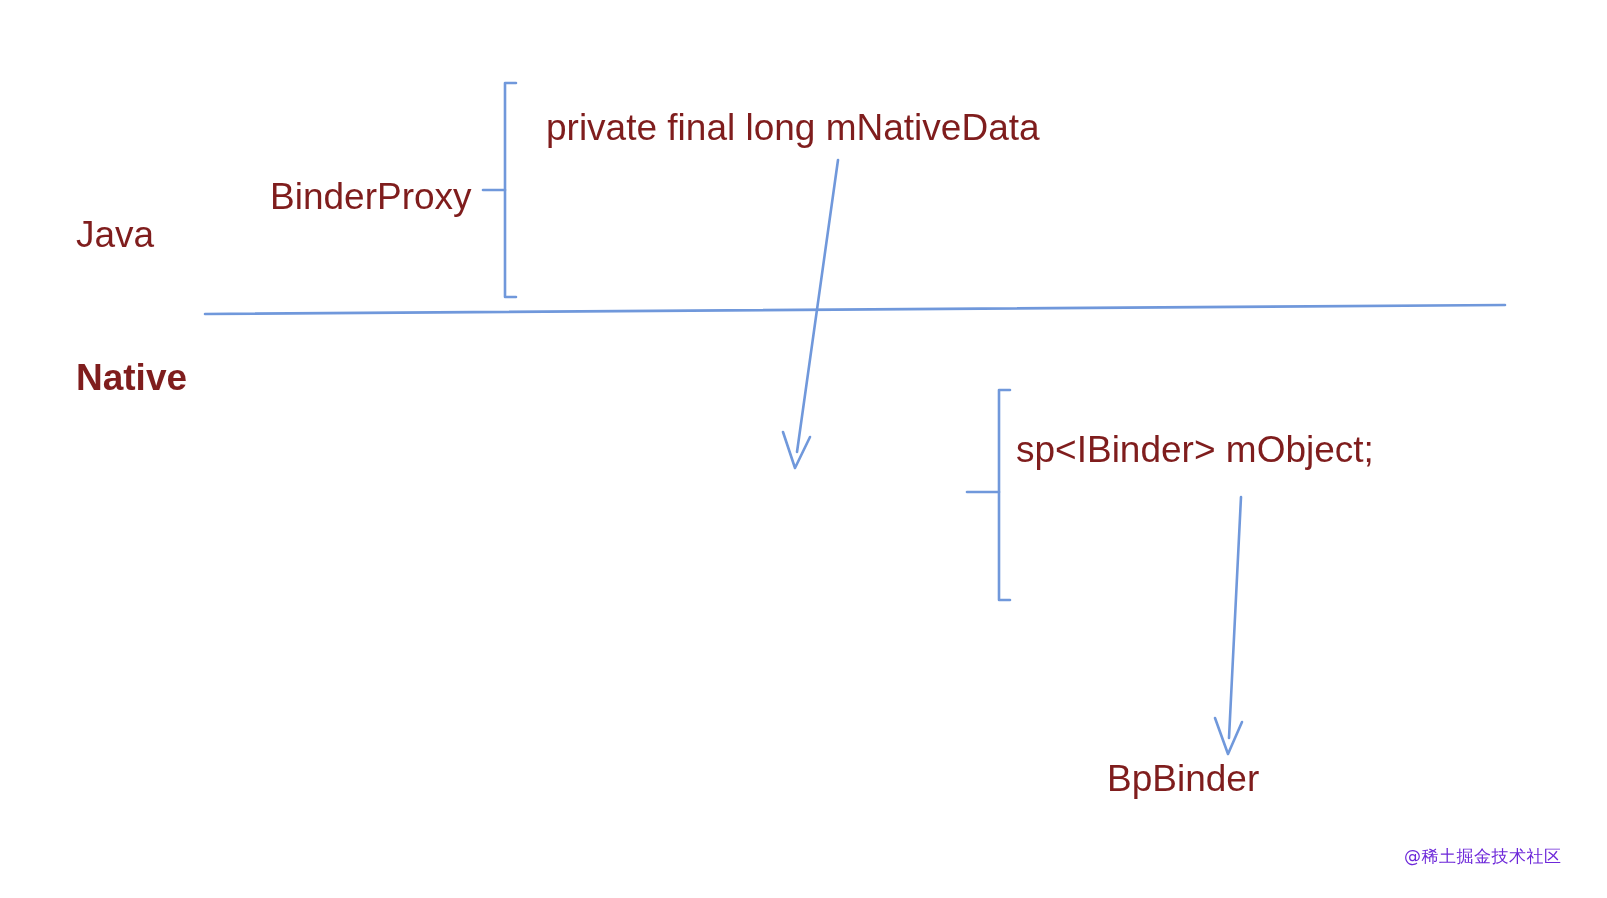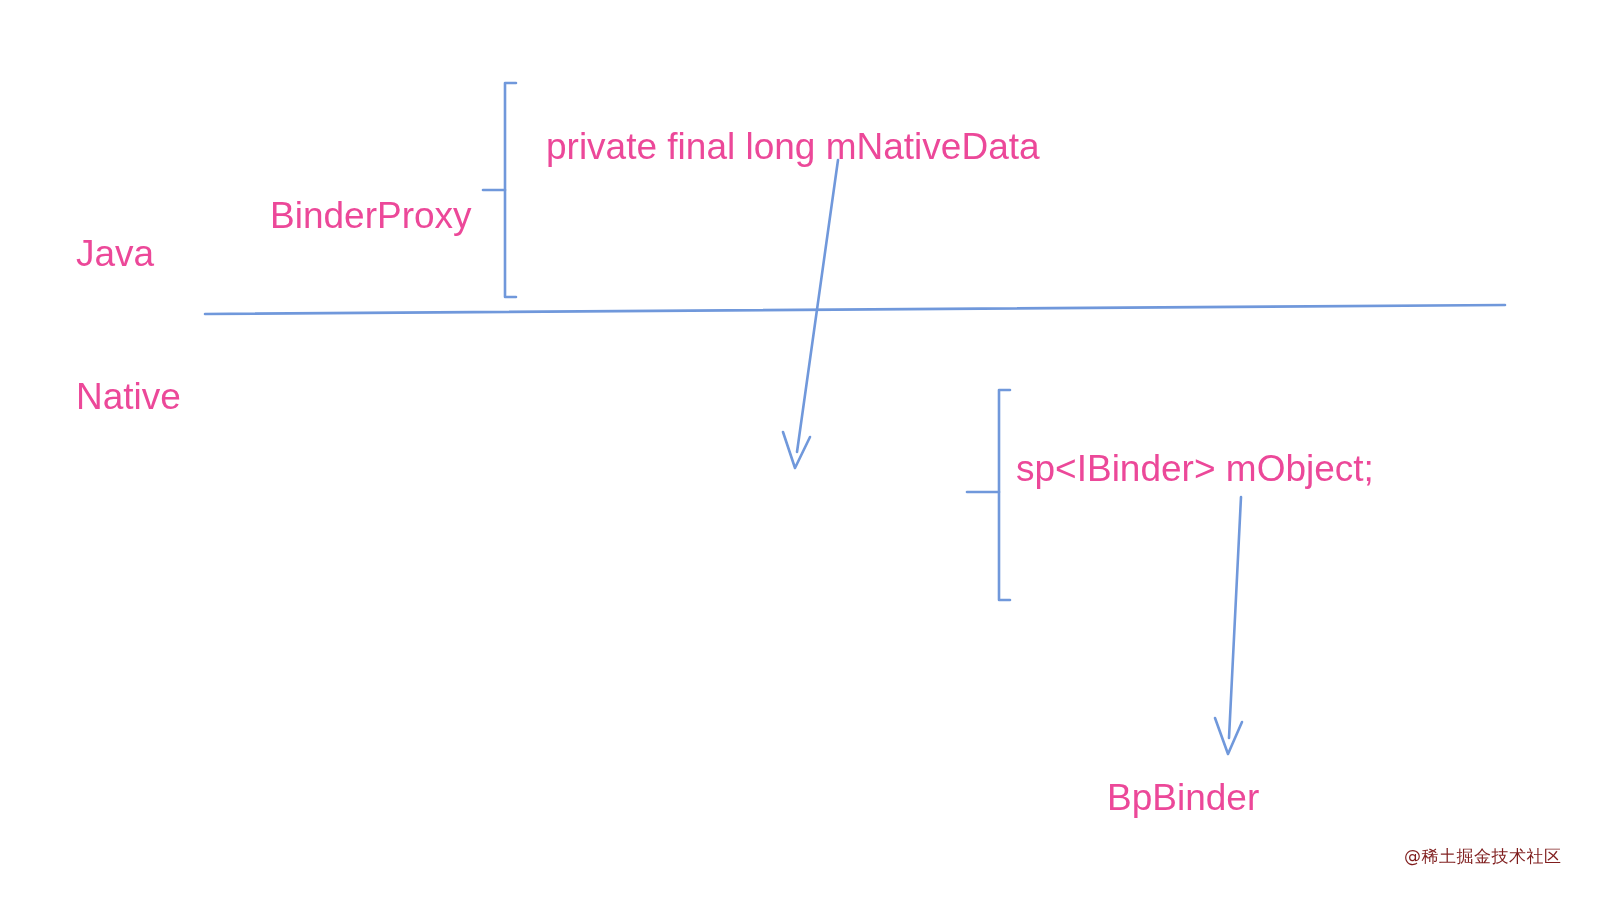--- a/index.html
+++ b/index.html
@@ -12,40 +12,39 @@
   }
   #canvas {
     position: relative;
     width: 1607px;
     height: 898px;
     background: #ffffff;
     overflow: hidden;
   }
   .label {
     position: absolute;
-    color: #ec4899;
+    color: #7f1d1d;
     white-space: nowrap;
     font-family: "Liberation Sans", sans-serif;
     font-weight: 400;
     line-height: 1;
-    margin-top: 19px;
   }
   .lbl-java       { left: 76px;   top: 216px; font-size: 37px; text-align: center; }
-  .lbl-native     { left: 76px;   top: 359px; font-size: 37px; }
+  .lbl-native     { left: 76px;   top: 359px; font-size: 37px; font-weight: bold; }
   .lbl-binderproxy{ left: 270px;  top: 178px; font-size: 37px; }
   .lbl-mnativedata{ left: 546px;  top: 109px; font-size: 37px; }
   .lbl-bpnd       { left: 567px;  top: 475px; font-size: 37px; }
   .lbl-mobject    { left: 1016px; top: 431px; font-size: 37px; }
   .lbl-bpbinder   { left: 1107px; top: 760px; font-size: 37px; }
   .watermark {
     position: absolute;
     left: 1404px;
     top: 845px;
     font-size: 17px;
-    color: #7f1d1d;
+    color: #6d28d9;
     font-family: "DejaVu Sans", sans-serif;
     white-space: nowrap;
     letter-spacing: 0.5px;
   }
   svg.overlay {
     position: absolute;
     left: 0;
     top: 0;
     width: 1607px;
     height: 898px;

